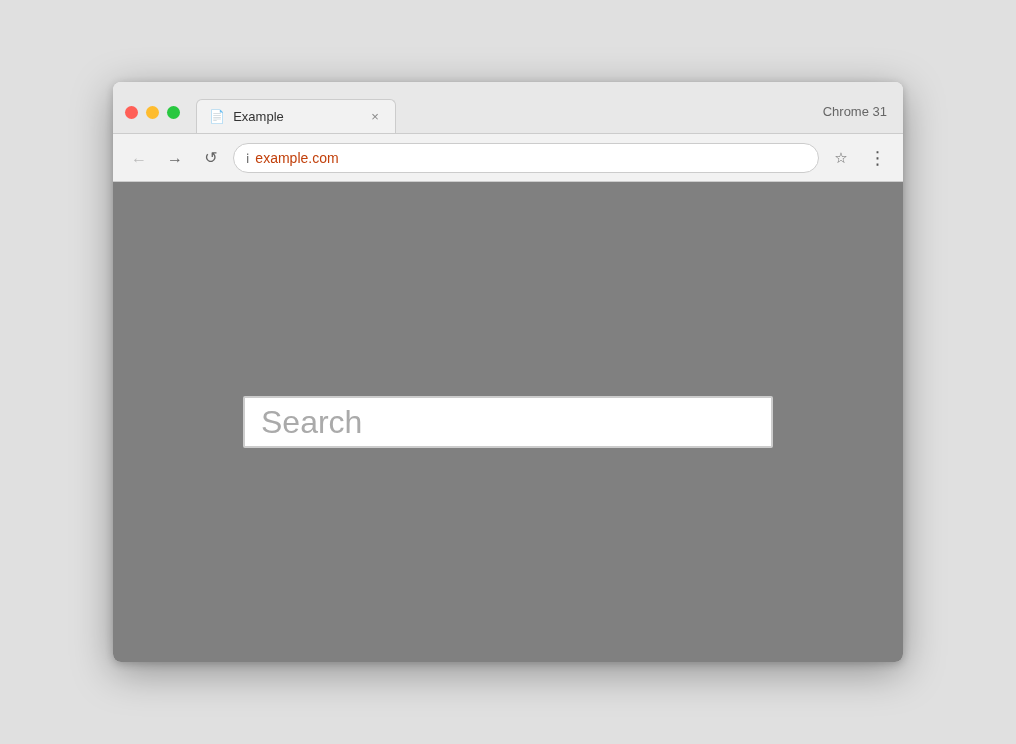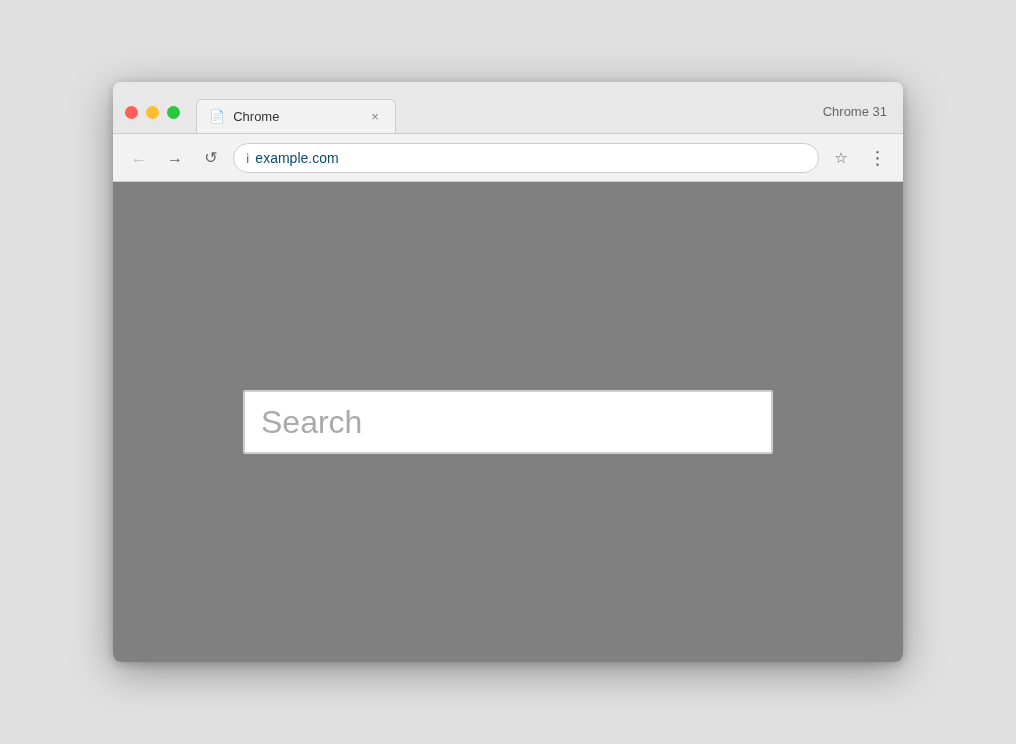--- a/index.html
+++ b/index.html
@@ -142,21 +142,21 @@
     }
 
     .info-icon {
       font-size: 13px;
       color: #666;
     }
 
     .url-text {
       flex: 1;
       font-size: 14px;
-      color: #0c4a6e;
+      color: #c2410c;
     }
 
     .bookmark-btn {
       width: 28px;
       height: 28px;
       background: none;
       border: none;
       cursor: pointer;
       color: #666;
       font-size: 15px;
@@ -185,21 +185,21 @@
     .page-content {
       flex: 1;
       background: #808080;
       display: flex;
       align-items: center;
       justify-content: center;
     }
 
     .search-input {
       width: 530px;
-      height: 64px;
+      height: 52px;
       background: white;
       border: 2px solid #ccc;
       border-radius: 2px;
       padding: 0 16px;
       font-size: 32px;
       color: #aaa;
       outline: none;
     }
 
     .search-input::placeholder {
@@ -213,21 +213,21 @@
 
   <div class="title-bar">
     <div class="window-controls">
       <button class="control-btn close-btn"></button>
       <button class="control-btn minimize-btn"></button>
       <button class="control-btn maximize-btn"></button>
     </div>
 
     <div class="tab">
       <span class="tab-icon">📄</span>
-      <span class="tab-title">Chrome</span>
+      <span class="tab-title">Example</span>
       <span class="tab-close">×</span>
     </div>
 
     <span class="chrome-label">Chrome 31</span>
   </div>
 
   <div class="toolbar">
     <button class="nav-btn disabled">←</button>
     <button class="nav-btn">→</button>
     <button class="nav-btn">↺</button>

